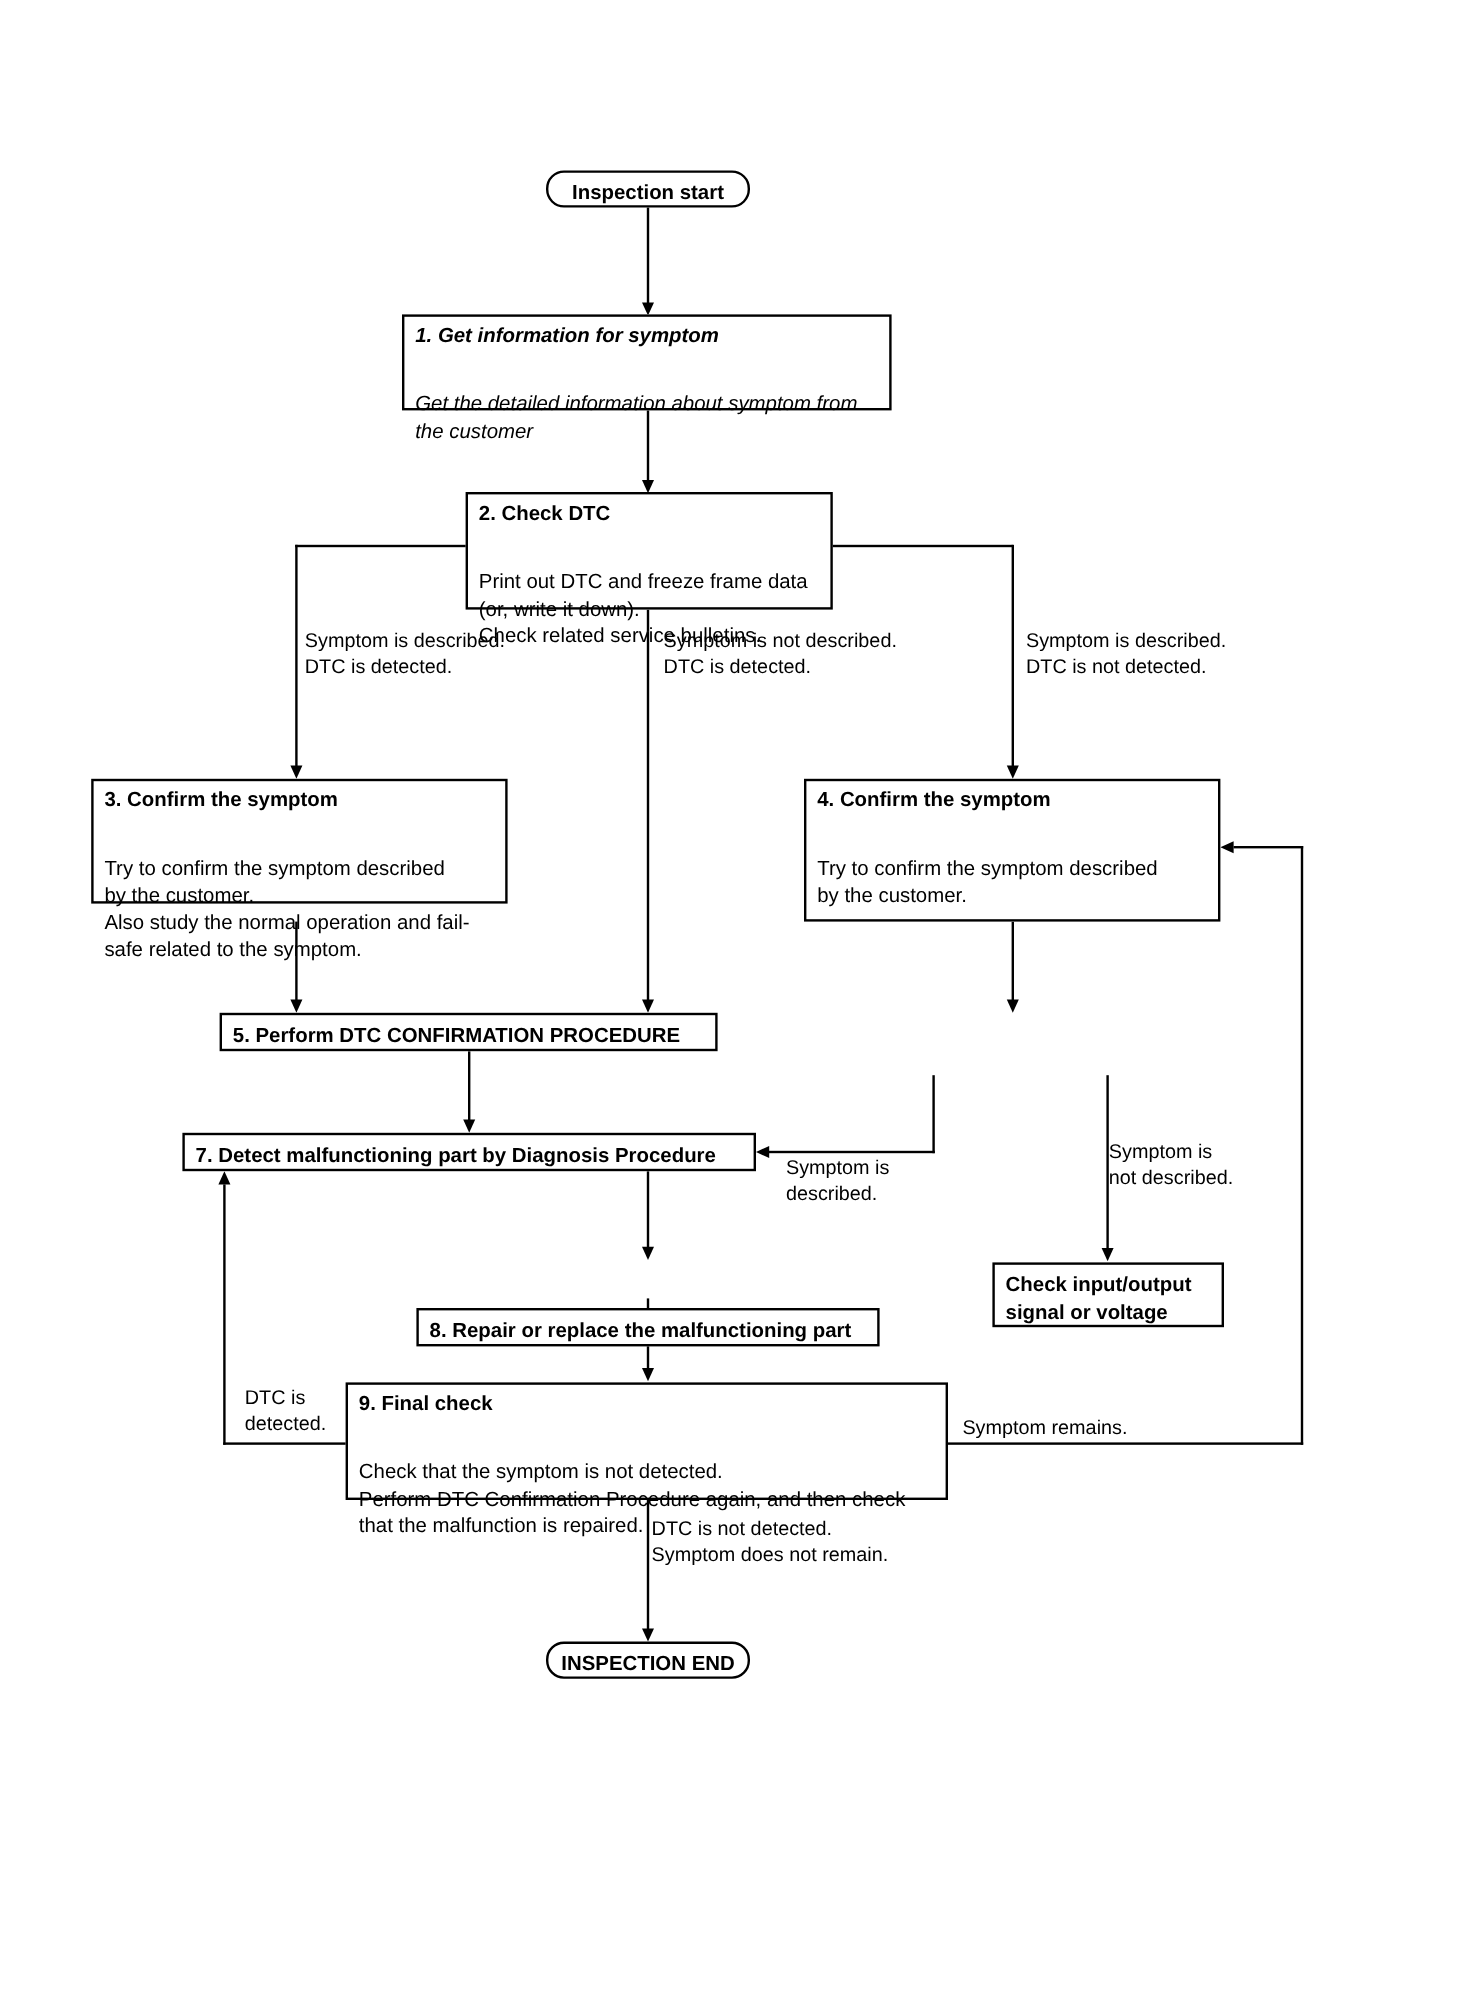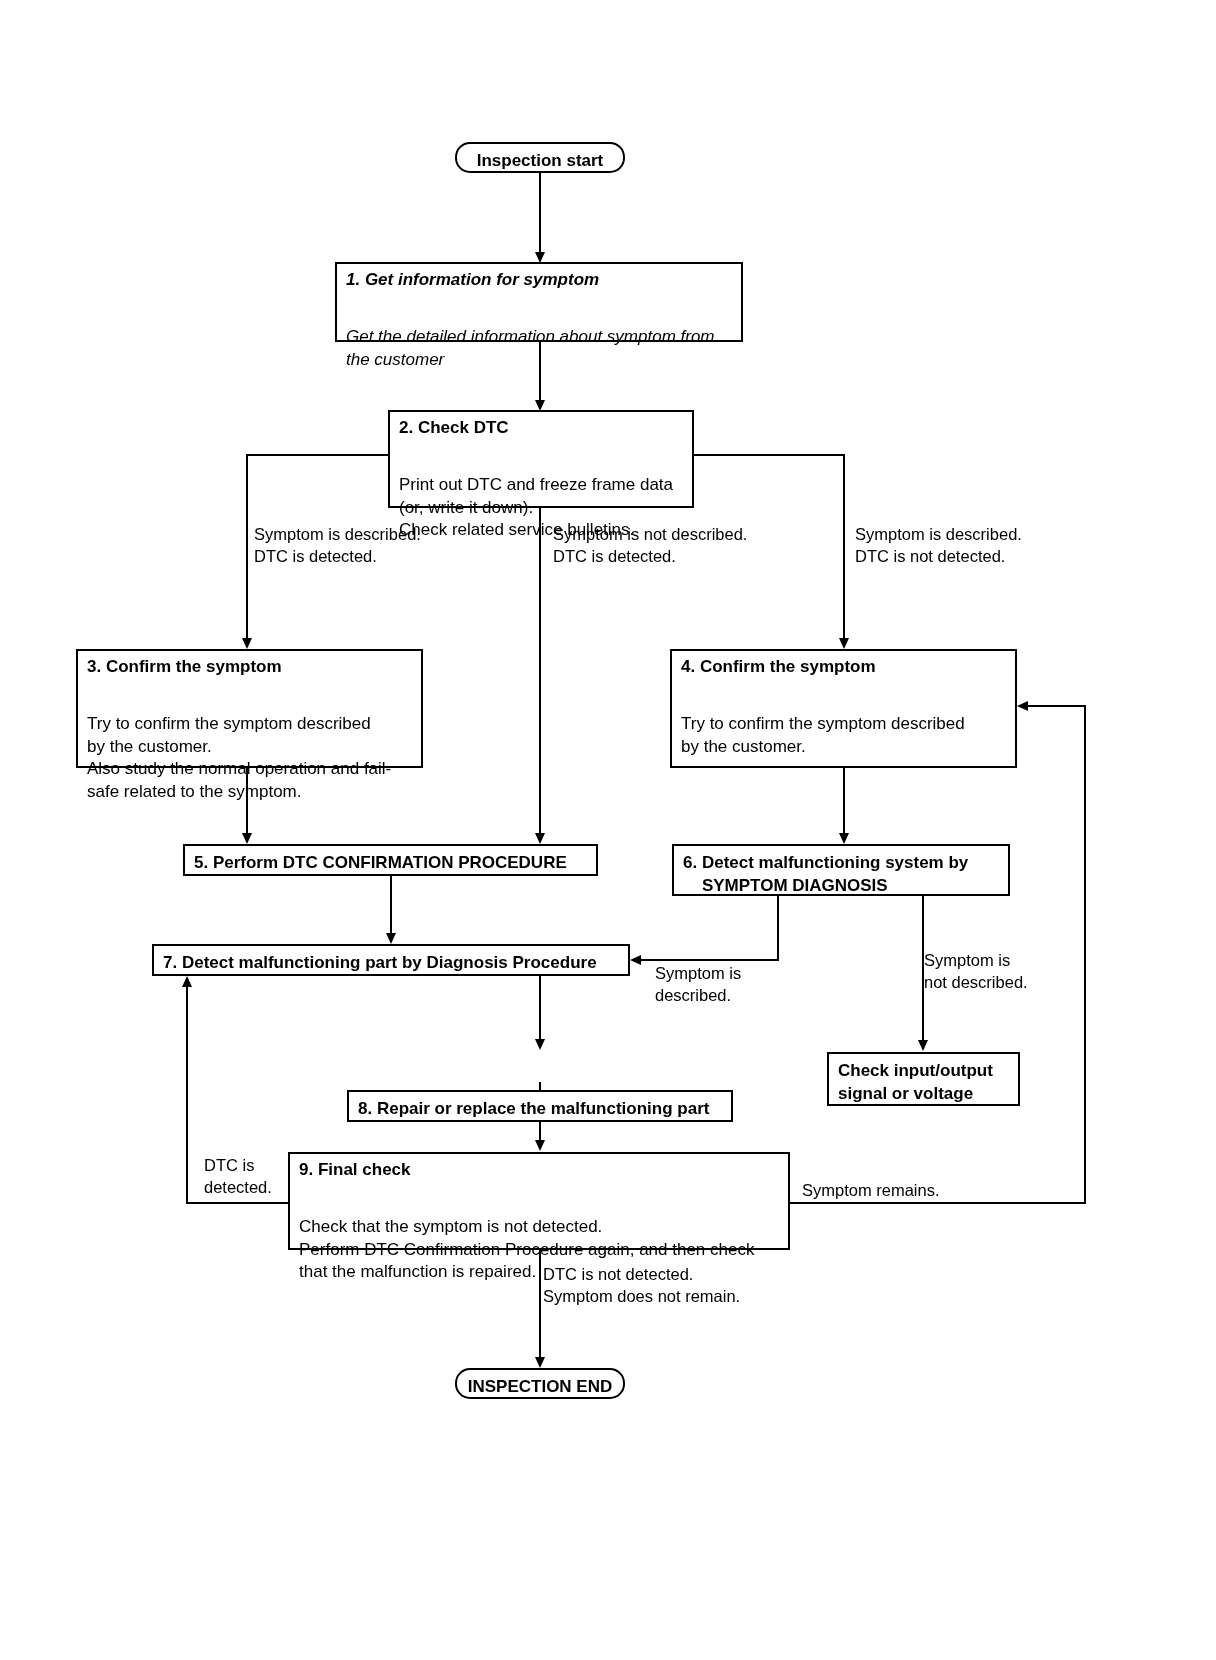--- a/index.html
+++ b/index.html
@@ -94,42 +94,38 @@
 the customer</span>
   </div>
 
   <div class="node" style="left:388px; top:410px; width:306px; height:98px;">
     <span class="hdr">2. Check DTC</span>
     <span class="body">Print out DTC and freeze frame data
 (or, write it down).
 Check related service bulletins.</span>
   </div>
 
-  <div class="node" style="left:76px; top:649px; width:347px; height:119px;">
+  <div class="node" style="left:76px; top:649px; width:347px; height:104px;">
     <span class="hdr">3. Confirm the symptom</span>
     <span class="body">Try to confirm the symptom described
 by the customer.
 Also study the normal operation and fail-
 safe related to the symptom.</span>
   </div>
 
   <div class="node" style="left:670px; top:649px; width:347px; height:119px;">
     <span class="hdr">4. Confirm the symptom</span>
     <span class="body">Try to confirm the symptom described
 by the customer.</span>
   </div>
 
   <div class="node onelinebold" style="left:183px; top:844px; width:415px; height:32px;">
     <span class="hdr">5. Perform DTC CONFIRMATION PROCEDURE</span>
   </div>
 
-  <div class="node onelinebold" style="left:672px; top:844px; width:338px; height:52px;">
-    <span class="hdr">6. Detect malfunctioning system by
-    SYMPTOM DIAGNOSIS</span>
-  </div>
 
   <div class="node onelinebold" style="left:152px; top:944px; width:478px; height:32px;">
     <span class="hdr">7. Detect malfunctioning part by Diagnosis Procedure</span>
   </div>
 
   <div class="node onelinebold" style="left:347px; top:1050px; width:386px; height:32px;margin-top:40px;">
     <span class="hdr">8. Repair or replace the malfunctioning part</span>
   </div>
 
   <div class="node onelinebold" style="left:827px; top:1052px; width:193px; height:54px;">

